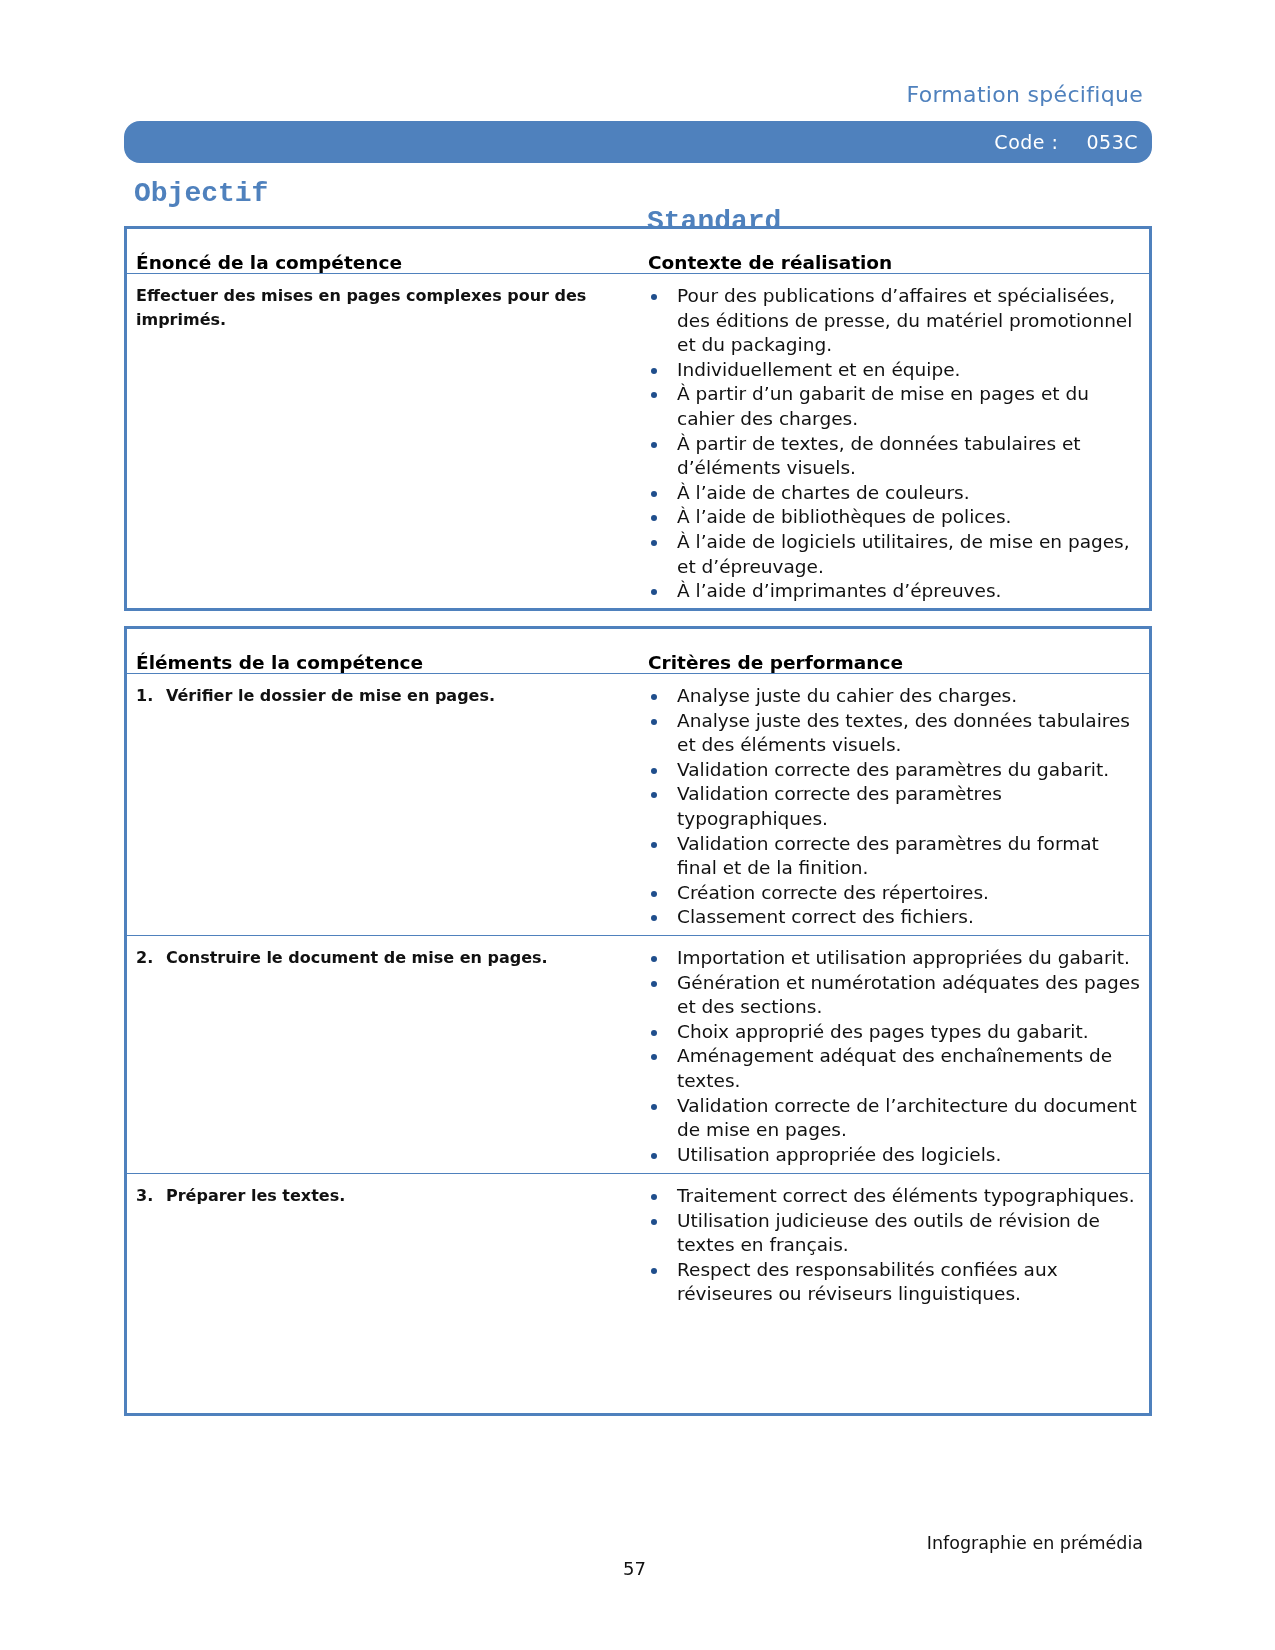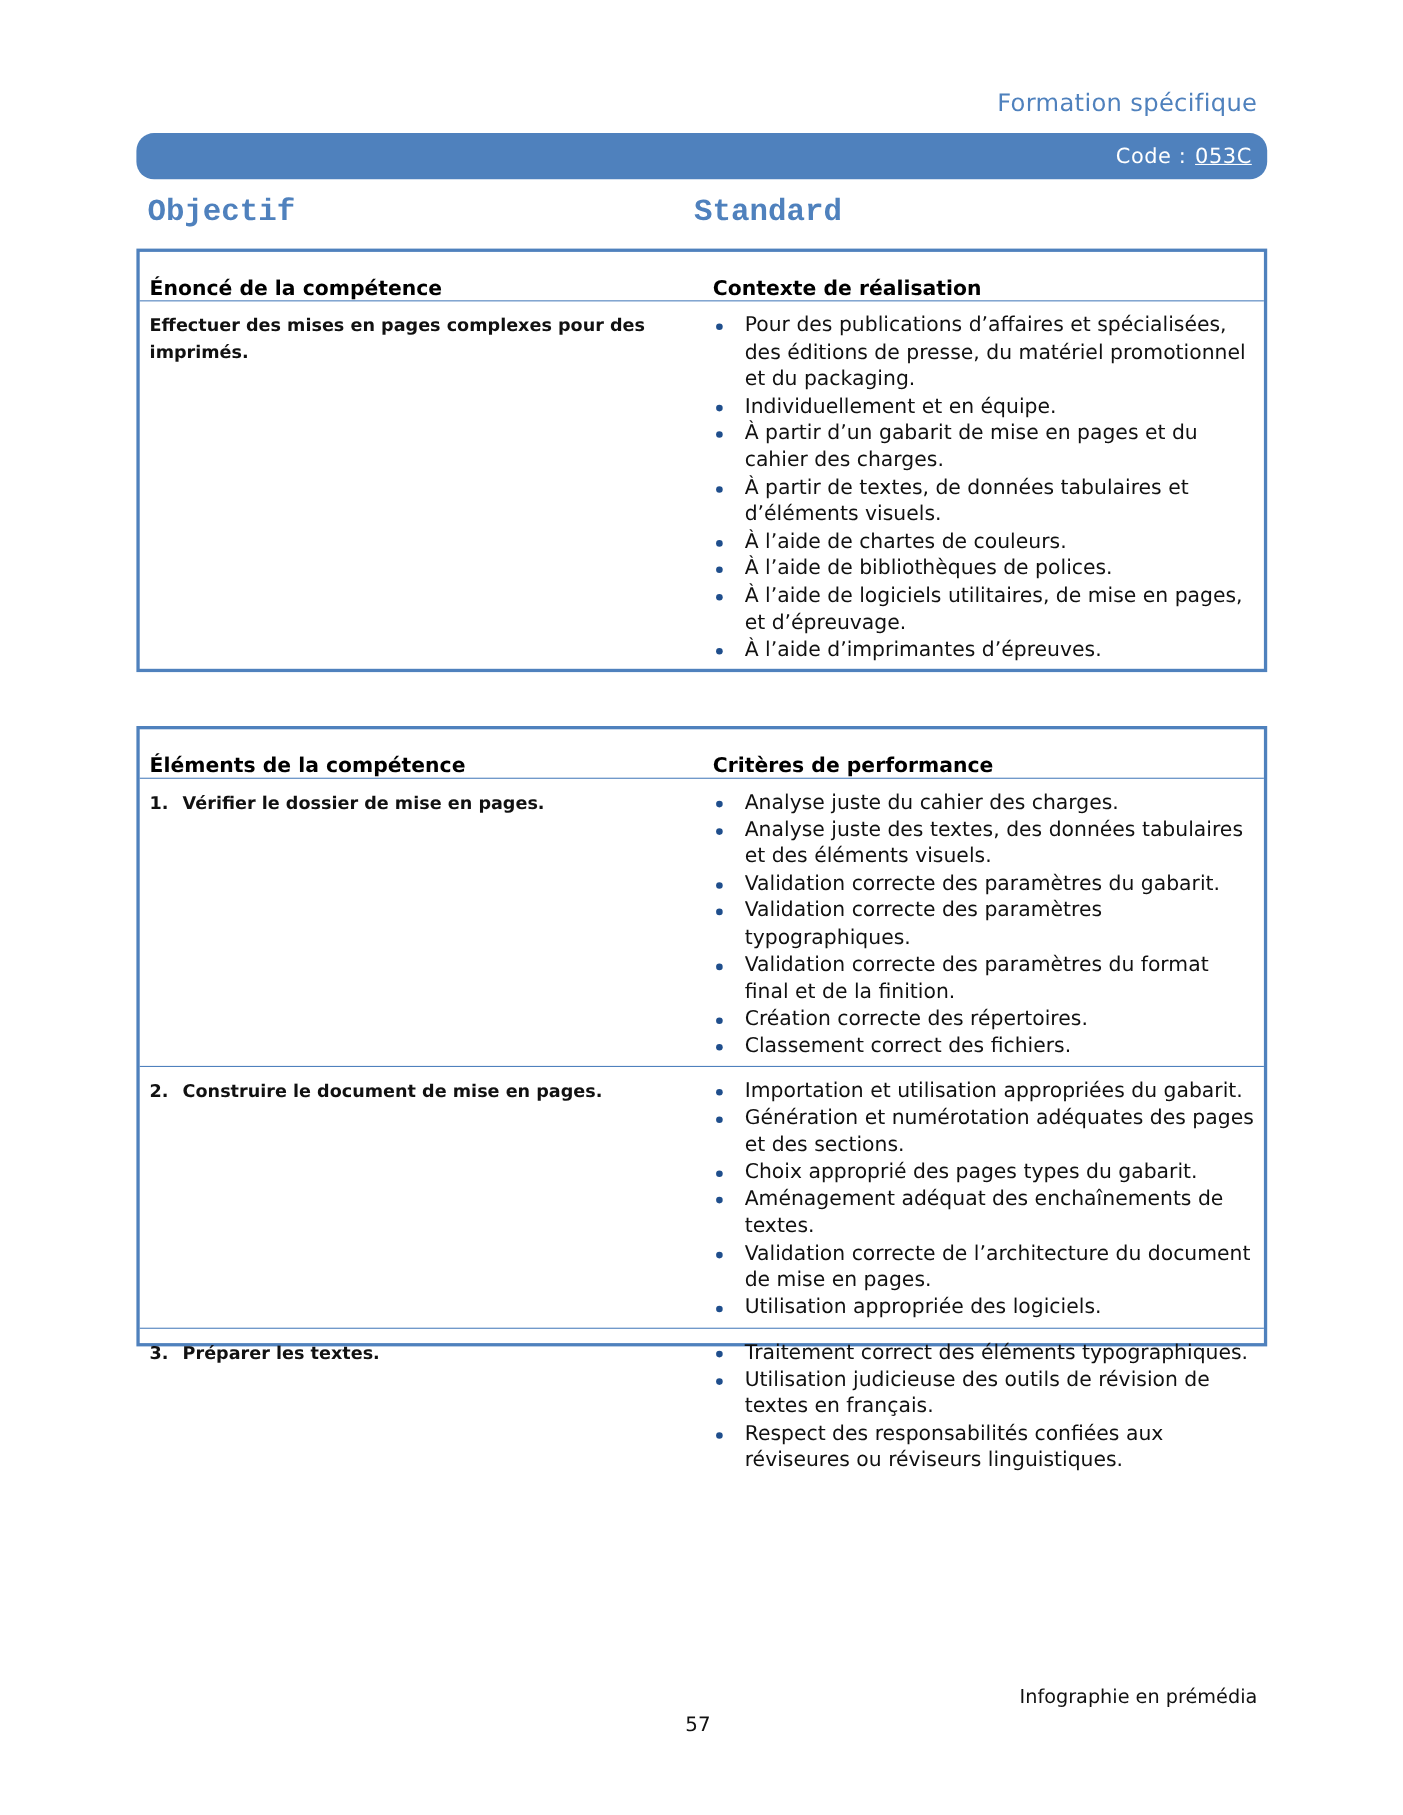--- a/index.html
+++ b/index.html
@@ -3,24 +3,24 @@
 <meta charset="utf-8">
 <style>
   html, body { margin: 0; padding: 0; background: #ffffff; }
   body { width: 1275px; height: 1650px; position: relative; overflow: hidden;
          font-family: "DejaVu Sans", sans-serif; color: #111; }
   .section-label { position: absolute; right: 132px; top: 70px; font-size: 22px; color: #4f81bd;
                    font-family: "DejaVu Sans", sans-serif; letter-spacing: 0.3px; margin-top: 12px; }
   .code-bar { position: absolute; left: 124px; top: 121px; width: 1028px; height: 42px; background: #4f81bd;
               color: #ffffff; font-size: 19px; display: flex; align-items: center; justify-content: flex-end;
               box-sizing: border-box; padding-right: 14px; letter-spacing: 0.5px; border-radius: 16px; }
-  .code-bar .code-value { margin-left: 8px; text-decoration: underline; }
+  .code-bar .code-value { margin-left: 28px; }
   .col-title { position: absolute; top: 178px; font-size: 28px; font-weight: bold; color: #4f81bd; font-family: Liberation Mono, monospace; }
   .col-title.left { left: 134px; }
-  .col-title.right { left: 631px; }
+  .col-title.right { left: 647px; margin-top: 28px; }
 
   .tbl { position: absolute; left: 124px; width: 1028px; border: 3px solid #4f81bd; box-sizing: border-box;
          border-collapse: collapse; background: #fff; }
   .tbl .hdr { display: flex; border-bottom: 1.5px solid #4f81bd; height: 44px; align-items: flex-end; }
   .tbl .hdr div { font-weight: bold; font-size: 18.5px; color: #000; }
   .tbl .c1 { width: 512px; padding-left: 9px; box-sizing: border-box; }
   .tbl .c2 { flex: 1; padding-left: 9px; box-sizing: border-box; }
   .tbl .row { display: flex; border-bottom: 1.5px solid #4f81bd; box-sizing: border-box; }
   .tbl .row:last-child { border-bottom: none; }
   .tbl .row .c1 { padding-top: 10px; font-size: 16px; line-height: 24px; font-weight: bold; }
@@ -61,21 +61,21 @@
           <li><span class="dot"></span><span>À partir de textes, de données tabulaires et d’éléments visuels.</span></li>
           <li><span class="dot"></span><span>À l’aide de chartes de couleurs.</span></li>
           <li><span class="dot"></span><span>À l’aide de bibliothèques de polices.</span></li>
           <li><span class="dot"></span><span>À l’aide de logiciels utilitaires, de mise en pages, et d’épreuvage.</span></li>
           <li><span class="dot"></span><span>À l’aide d’imprimantes d’épreuves.</span></li>
         </ul>
     </div>
   </div>
 </div>
 
-<div class="tbl" style="top:626px; height:564px;margin-top:34px;">
+<div class="tbl" style="top:626px; height:790px;">
   <div class="hdr">
     <div class="c1">Éléments de la compétence</div>
     <div class="c2">Critères de performance</div>
   </div>
   <div class="row" style="height:262px;">
     <div class="c1"><span class="num">1.</span><span>Vérifier le dossier de mise en pages.</span></div>
     <div class="c2">
         <ul class="bl">
           <li><span class="dot"></span><span>Analyse juste du cahier des charges.</span></li>
           <li><span class="dot"></span><span>Analyse juste des textes, des données tabulaires et des éléments visuels.</span></li>

